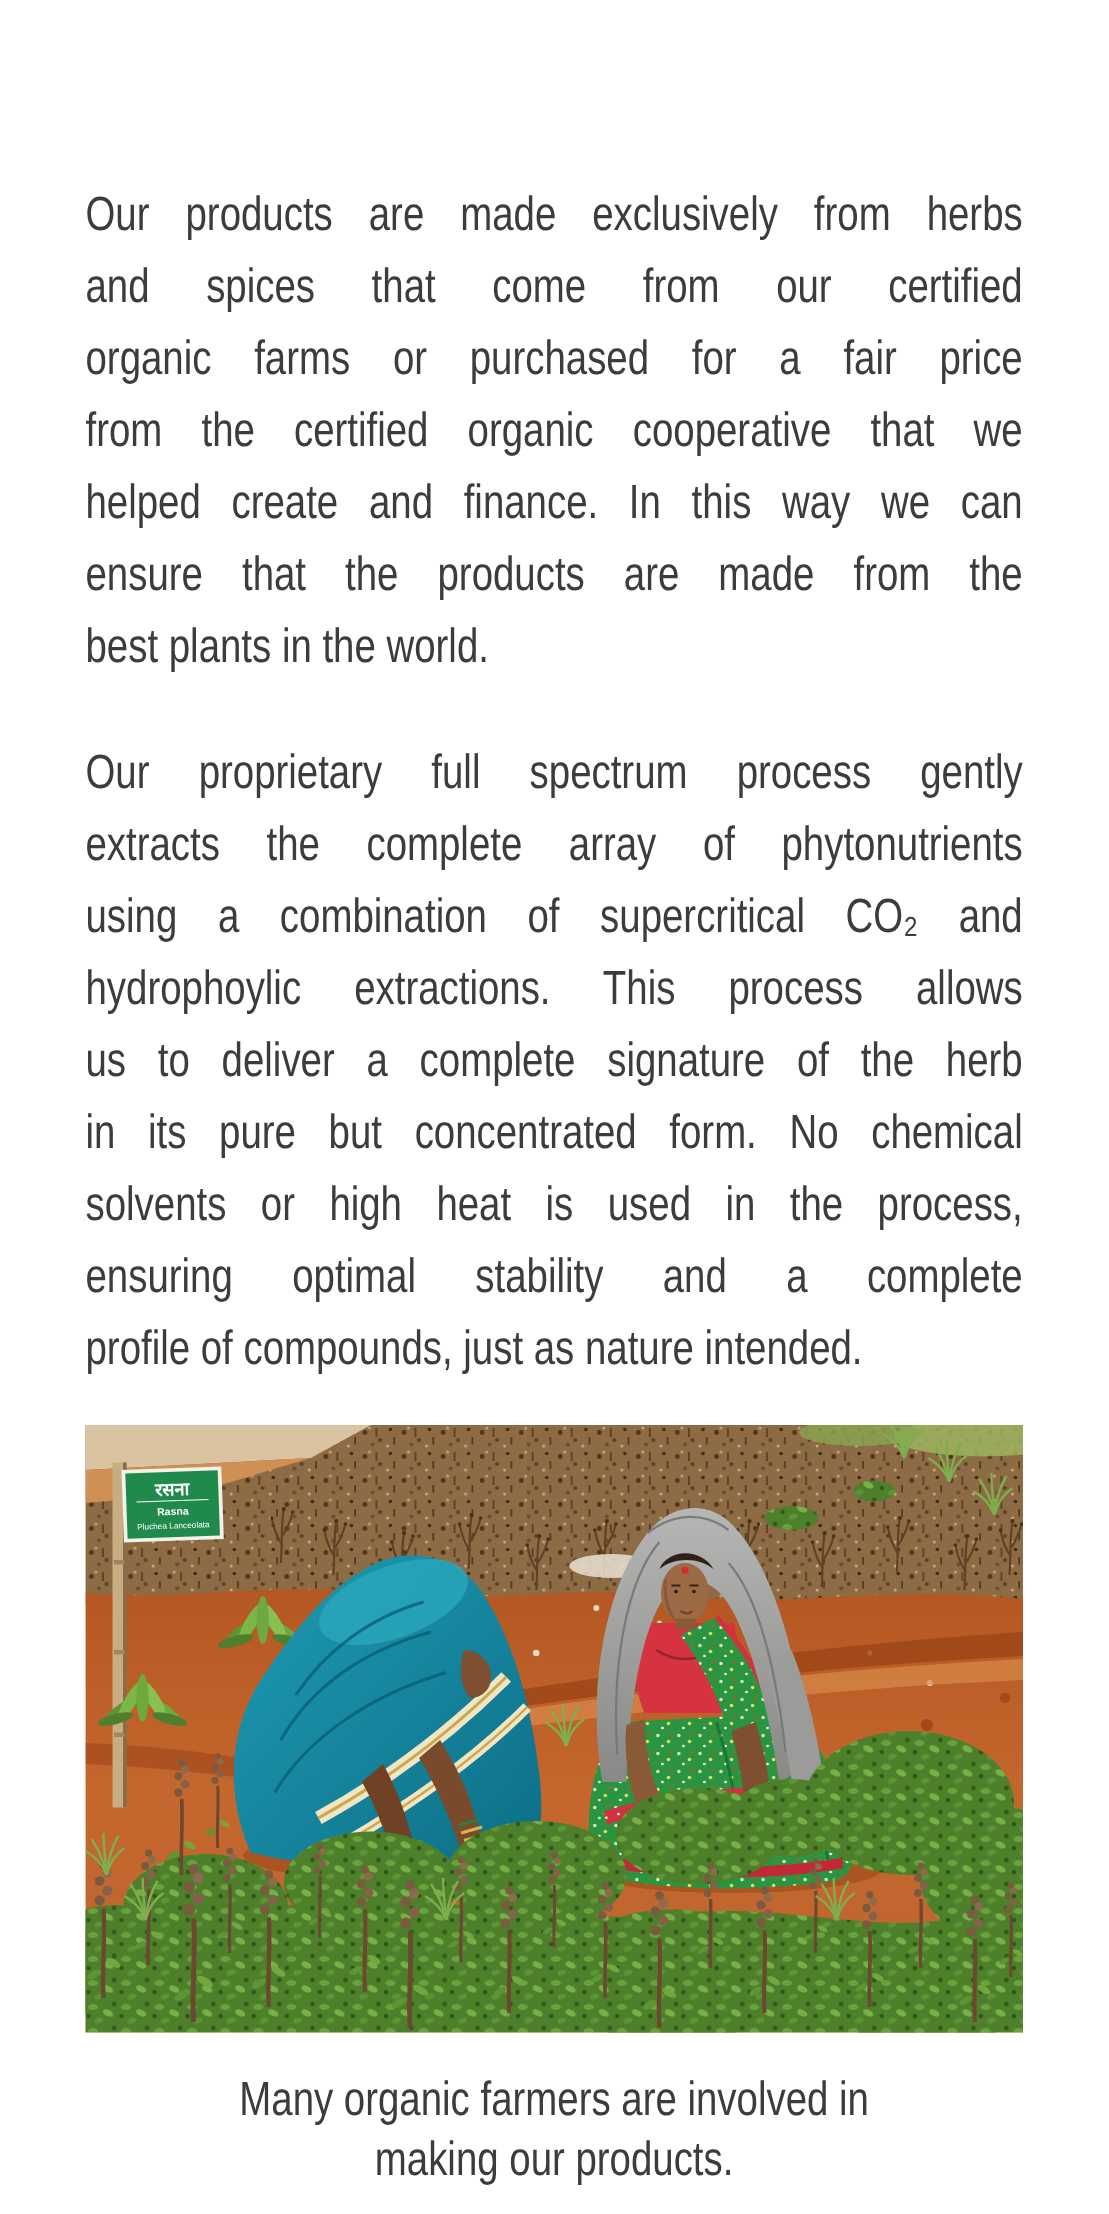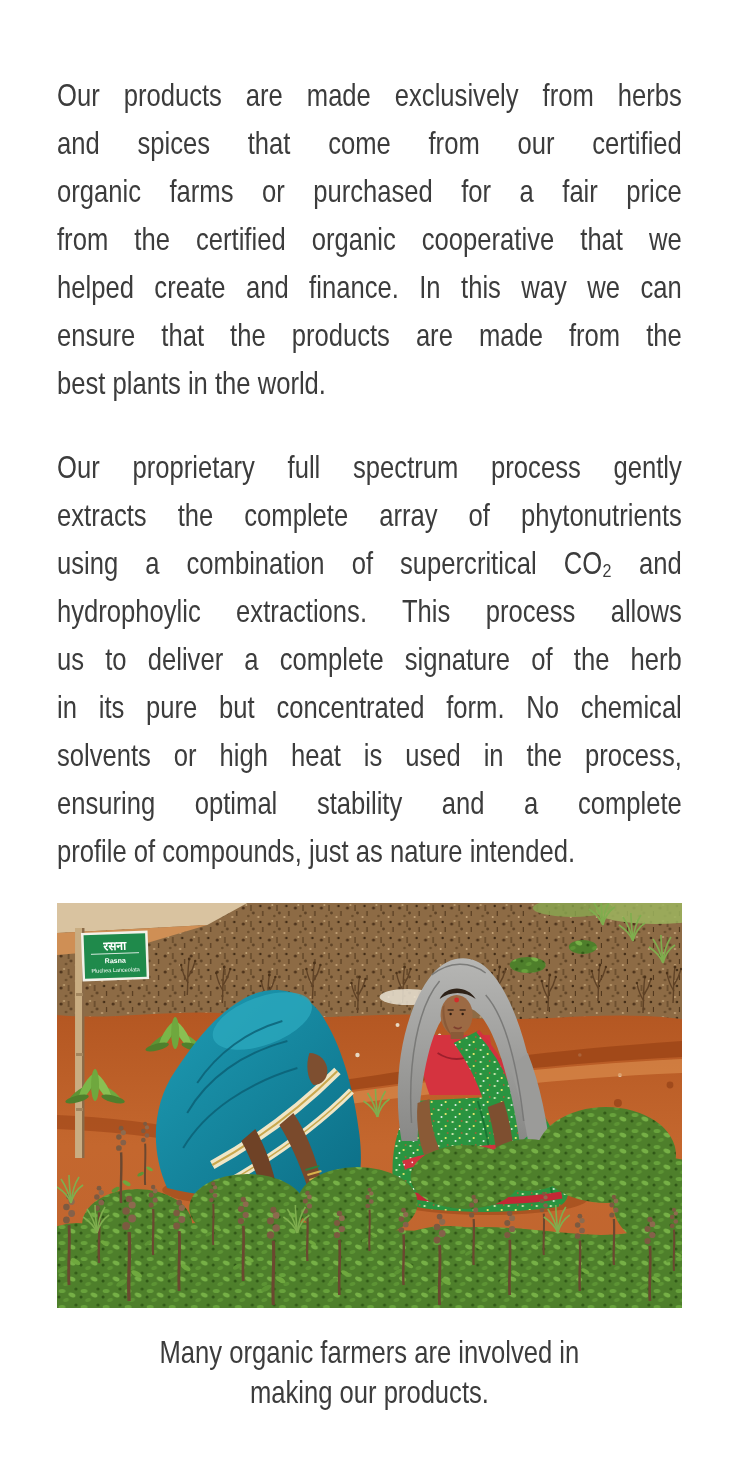--- a/index.html
+++ b/index.html
@@ -3,21 +3,21 @@
 <meta charset="utf-8">
 <style>
   html, body { margin: 0; padding: 0; overflow: hidden; }
   body {
     width: 739px; height: 1476px;
     background: #ffffff;
     font-family: "Liberation Sans", "DejaVu Sans", sans-serif;
     color: #3c3c3c;
     position: relative;
   }
-  .page { position: absolute; inset: 0; }
+  .page { position: absolute; inset: 0; margin-top: 47px; }
   
   .condense {
     position: absolute;
     left: 57px;
     width: 781px;               
     transform: scaleX(0.8);
     transform-origin: 0 0;
   }
   .para { font-size: 32px; line-height: 48px; }
   .line {

